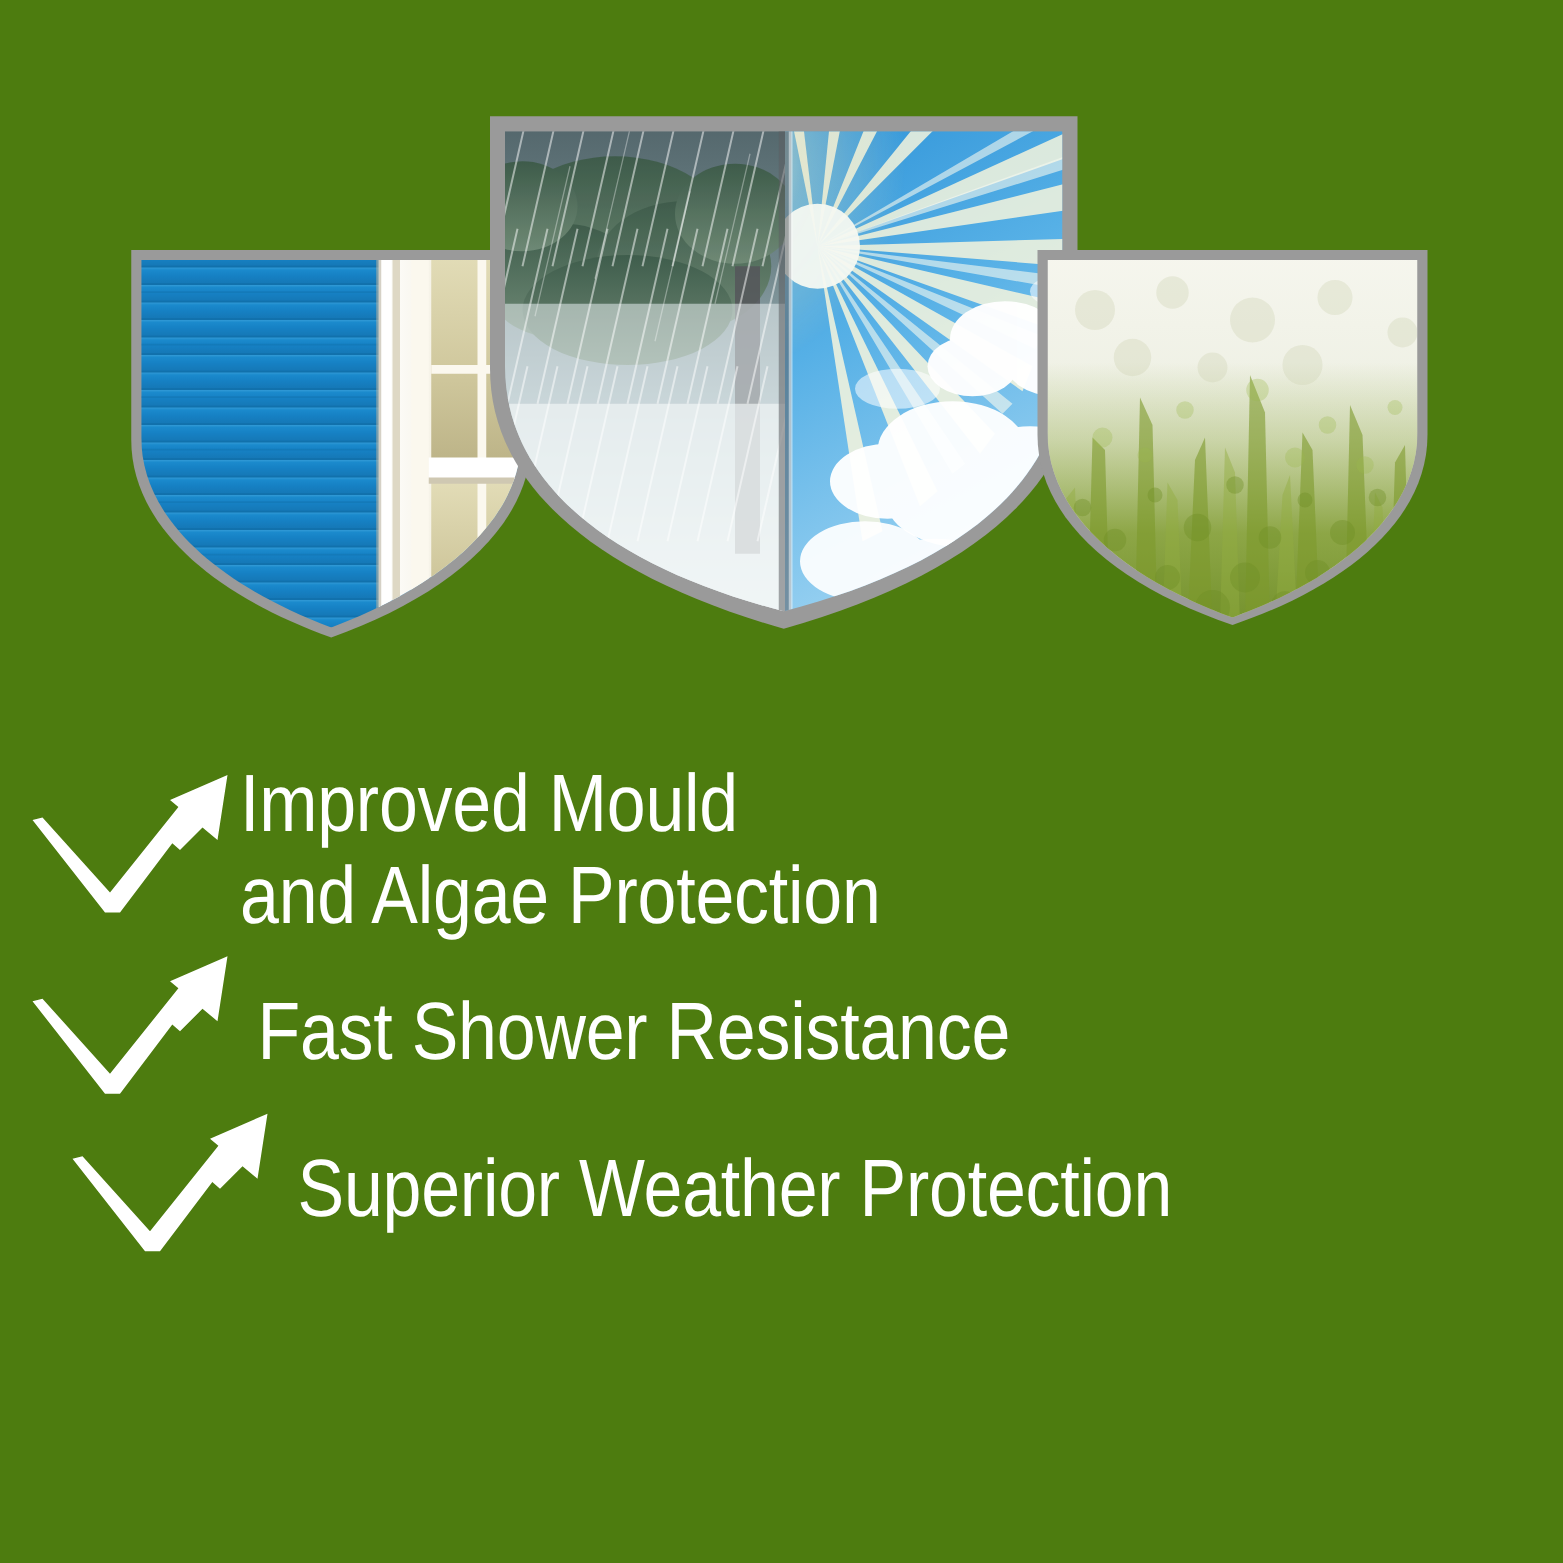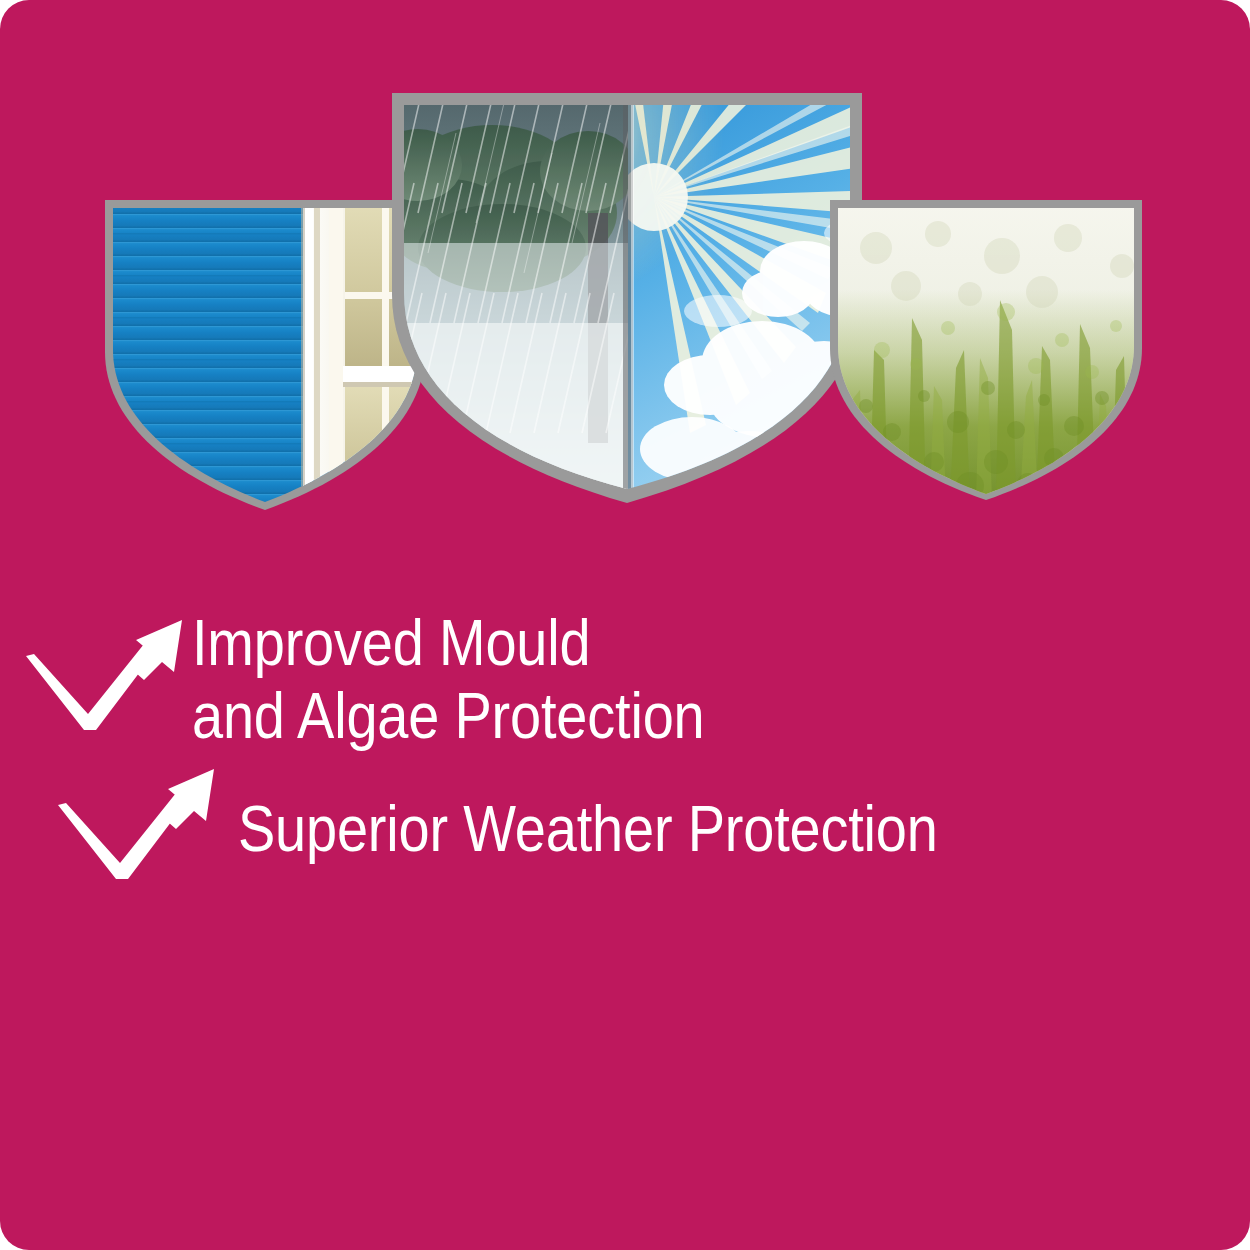--- a/index.html
+++ b/index.html
@@ -81,21 +81,21 @@
     -webkit-font-smoothing: antialiased;
   }
   .feature-row.r0 .feature-label { font-size: 65px; margin-left: -8px; }
   .feature-row.r1 .feature-label { font-size: 65px; margin-left: 6px; }
   .feature-row.r2 .feature-label { font-size: 65px; margin-left: 8px; }
   .feature-row.r3 .feature-label { font-size: 65px; margin-left: 6px; }
 </style>
 </head>
 <body>
 
-<div id="poster" style="background: #be185d; border-radius: 29px;">
+<div id="poster" style="background: #4d7c0f;">
 
   <div class="shields">
 
     <div class="shield" style="left:105px; top:200px;">
       <svg width="320" height="310" viewBox="0 0 320 310">
         <defs>
           <clipPath id="clipL">
             <path d="M8,8 H312 V150 C312,215 250,268 160,302 C70,268 8,215 8,150 Z"></path>
           </clipPath>
           <linearGradient id="brickG" x1="0" y1="0" x2="0" y2="1">
@@ -409,20 +409,29 @@
 
           <path d="M2,38 L60,112 L72,112 L140,22 L128,16 L64,96 L10,36 Z" fill="#ffffff"></path>
 
           <polygon points="158,2 112,22 124,32 104,48 120,62 138,44 150,54" fill="#ffffff"></polygon>
         </svg>
       </div>
       <div class="feature-label" style="color: rgb(255, 255, 255);">Improved Mould
 and Algae Protection</div>
     </div>
 
+    <div class="feature-row r1">
+      <div class="tick-wrap">
+        <svg width="168" height="124" viewBox="0 0 168 124">
+          <path d="M2,38 L60,112 L72,112 L140,22 L128,16 L64,96 L10,36 Z" fill="#ffffff"></path>
+          <polygon points="158,2 112,22 124,32 104,48 120,62 138,44 150,54" fill="#ffffff"></polygon>
+        </svg>
+      </div>
+      <div class="feature-label" style="color: rgb(255, 255, 255);">Fast Shower Resistance</div>
+    </div>
 
 
     <div class="feature-row r3">
       <div class="tick-wrap">
         <svg width="168" height="124" viewBox="0 0 168 124">
           <path d="M2,38 L60,112 L72,112 L140,22 L128,16 L64,96 L10,36 Z" fill="#ffffff"></path>
           <polygon points="158,2 112,22 124,32 104,48 120,62 138,44 150,54" fill="#ffffff"></polygon>
         </svg>
       </div>
       <div class="feature-label" style="color: rgb(255, 255, 255);">Superior Weather Protection</div>

